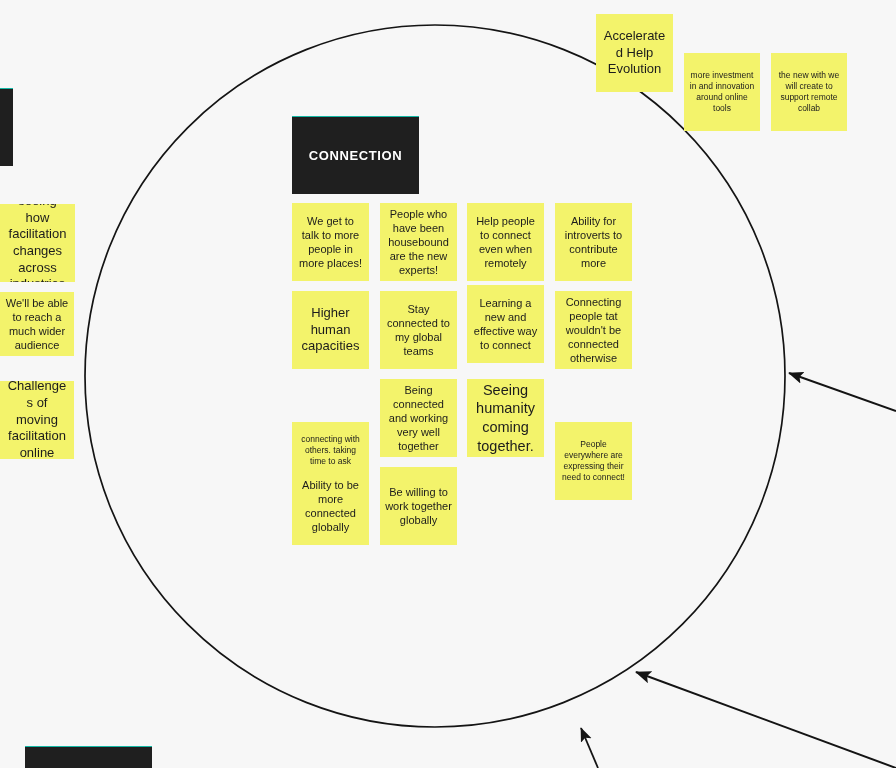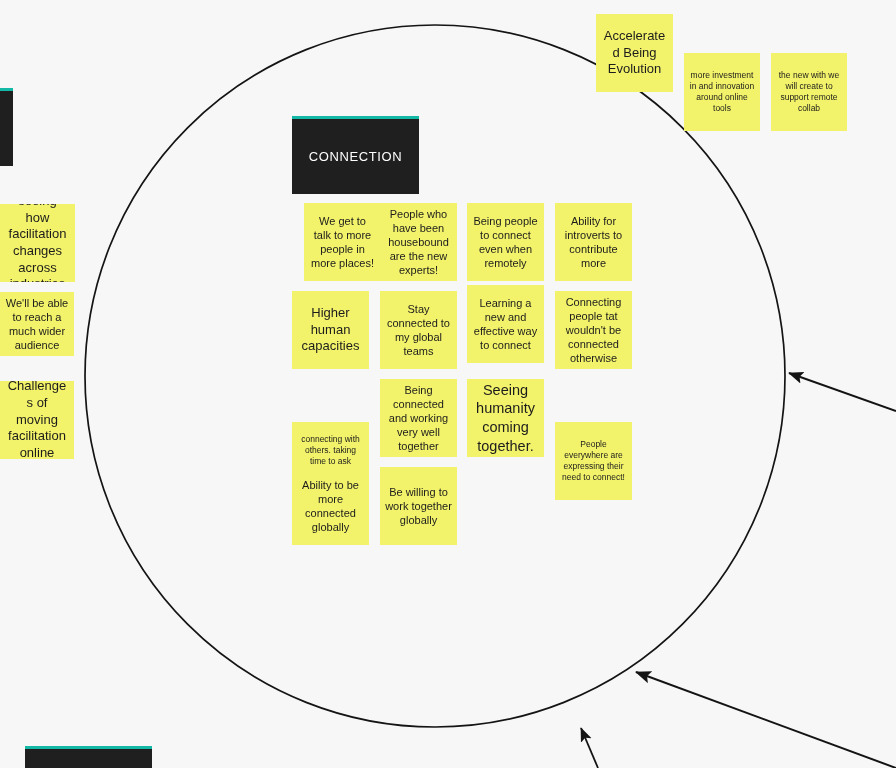--- a/index.html
+++ b/index.html
@@ -58,21 +58,22 @@
   .dark-card {
     position: absolute;
     background: #1f1f1f;
     box-sizing: border-box;
     display: flex;
     align-items: center;
     justify-content: center;
     color: #ffffff;
     text-align: center;
     overflow: hidden;
-    border-top: 3px solid #14b8a6;
+    border-top: 1px solid #14b8a6;
+    font-weight: bold;
   }
   #connection-card {
     font-size: 13px;
     letter-spacing: 0.6px;
   }
 </style>
 </head>
 <body style="background: rgb(247, 247, 247);">
 
 <div id="board">
@@ -95,28 +96,28 @@
 
   <div class="dark-card" style="left:0px; top:88px; width:13px; height:78px;"></div>
 
   <div class="dark-card" style="left:25px; top:746px; width:127px; height:22px;"></div>
 
   <div class="dark-card" id="connection-card" style="left:292px; top:116px; width:127px; height:78px;">
     <span class="txt">CONNECTION</span>
   </div>
 
   <div id="notes-root">
-      <div class="sticky s-md" style="left: 304px; top: 203px; width: 77px; height: 78px; background: rgb(243, 243, 107);">
+      <div class="sticky s-md" style="left: 292px; top: 203px; width: 77px; height: 78px; background: rgb(243, 243, 107);">
         <span class="txt">We get to talk to more people in more places!</span>
       </div>
       <div class="sticky s-md" style="left: 380px; top: 203px; width: 77px; height: 78px; background: rgb(243, 243, 107);">
         <span class="txt">People who have been housebound are the new experts!</span>
       </div>
       <div class="sticky s-md" style="left: 467px; top: 203px; width: 77px; height: 78px; background: rgb(243, 243, 107);">
-        <span class="txt">Being people to connect even when remotely</span>
+        <span class="txt">Help people to connect even when remotely</span>
       </div>
       <div class="sticky s-md" style="left: 555px; top: 203px; width: 77px; height: 78px; background: rgb(243, 243, 107);">
         <span class="txt">Ability for introverts to contribute more</span>
       </div>
       <div class="sticky s-lg" style="left: 292px; top: 291px; width: 77px; height: 78px; background: rgb(243, 243, 107);">
         <span class="txt">Higher human capacities</span>
       </div>
       <div class="sticky s-md" style="left: 380px; top: 291px; width: 77px; height: 78px; background: rgb(243, 243, 107);">
         <span class="txt">Stay connected to my global teams</span>
       </div>
@@ -138,21 +139,21 @@
       <div class="sticky s-xs" style="left: 555px; top: 379px; width: 77px; height: 78px; background: rgb(243, 243, 107);">
         <span class="txt">People everywhere are expressing their need to connect!</span>
       </div>
       <div class="sticky s-md" style="left: 292px; top: 467px; width: 77px; height: 78px; background: rgb(243, 243, 107);">
         <span class="txt">Ability to be more connected globally</span>
       </div>
       <div class="sticky s-md" style="left: 380px; top: 467px; width: 77px; height: 78px; background: rgb(243, 243, 107);">
         <span class="txt">Be willing to work together globally</span>
       </div>
       <div class="sticky s-lg" style="left: 596px; top: 14px; width: 77px; height: 78px; background: rgb(243, 243, 107);">
-        <span class="txt">Accelerated Being Evolution</span>
+        <span class="txt">Accelerated Help Evolution</span>
       </div>
       <div class="sticky s-xs" style="left: 684px; top: 10px; width: 76px; height: 78px; background: rgb(243, 243, 107);">
         <span class="txt">more investment in and innovation around online tools</span>
       </div>
       <div class="sticky s-xs" style="left: 771px; top: 10px; width: 76px; height: 78px; background: rgb(243, 243, 107);">
         <span class="txt">the new with we will create to support remote collab</span>
       </div>
       <div class="sticky s-sm" style="left: 0px; top: 204px; width: 75px; height: 78px; background: rgb(243, 243, 107);">
         <span class="txt">seeing how facilitation changes across industries</span>
       </div>

